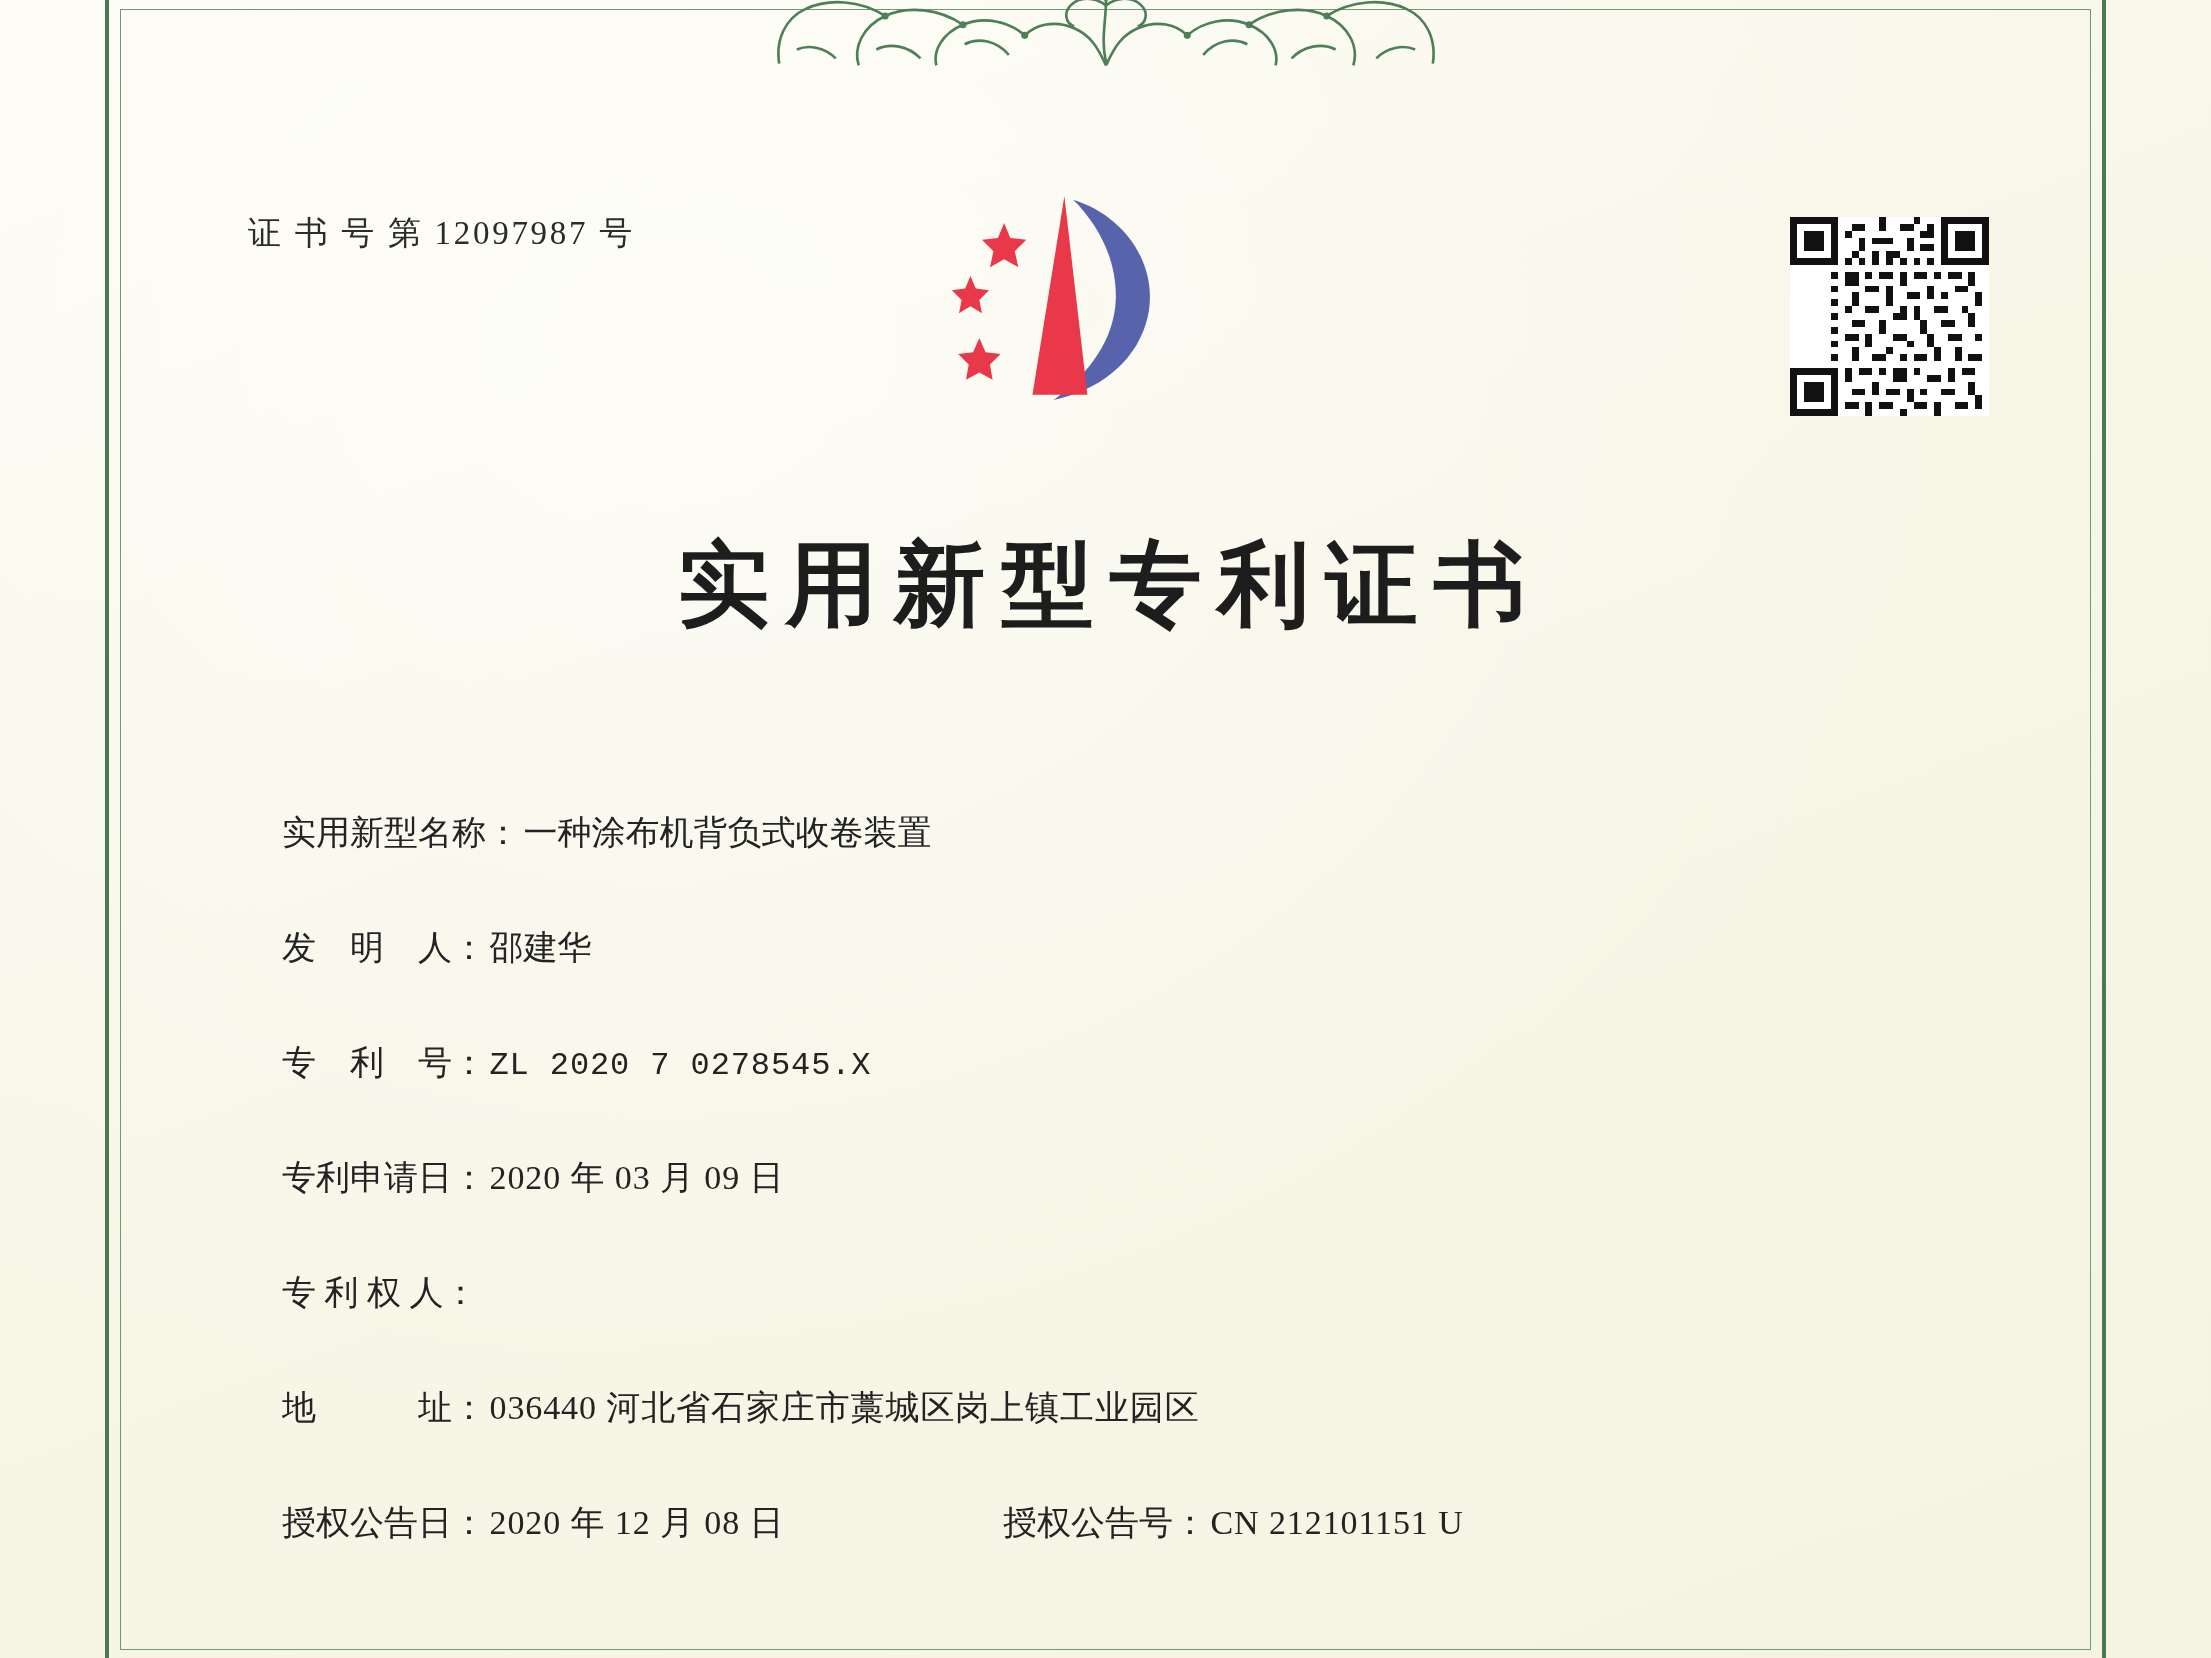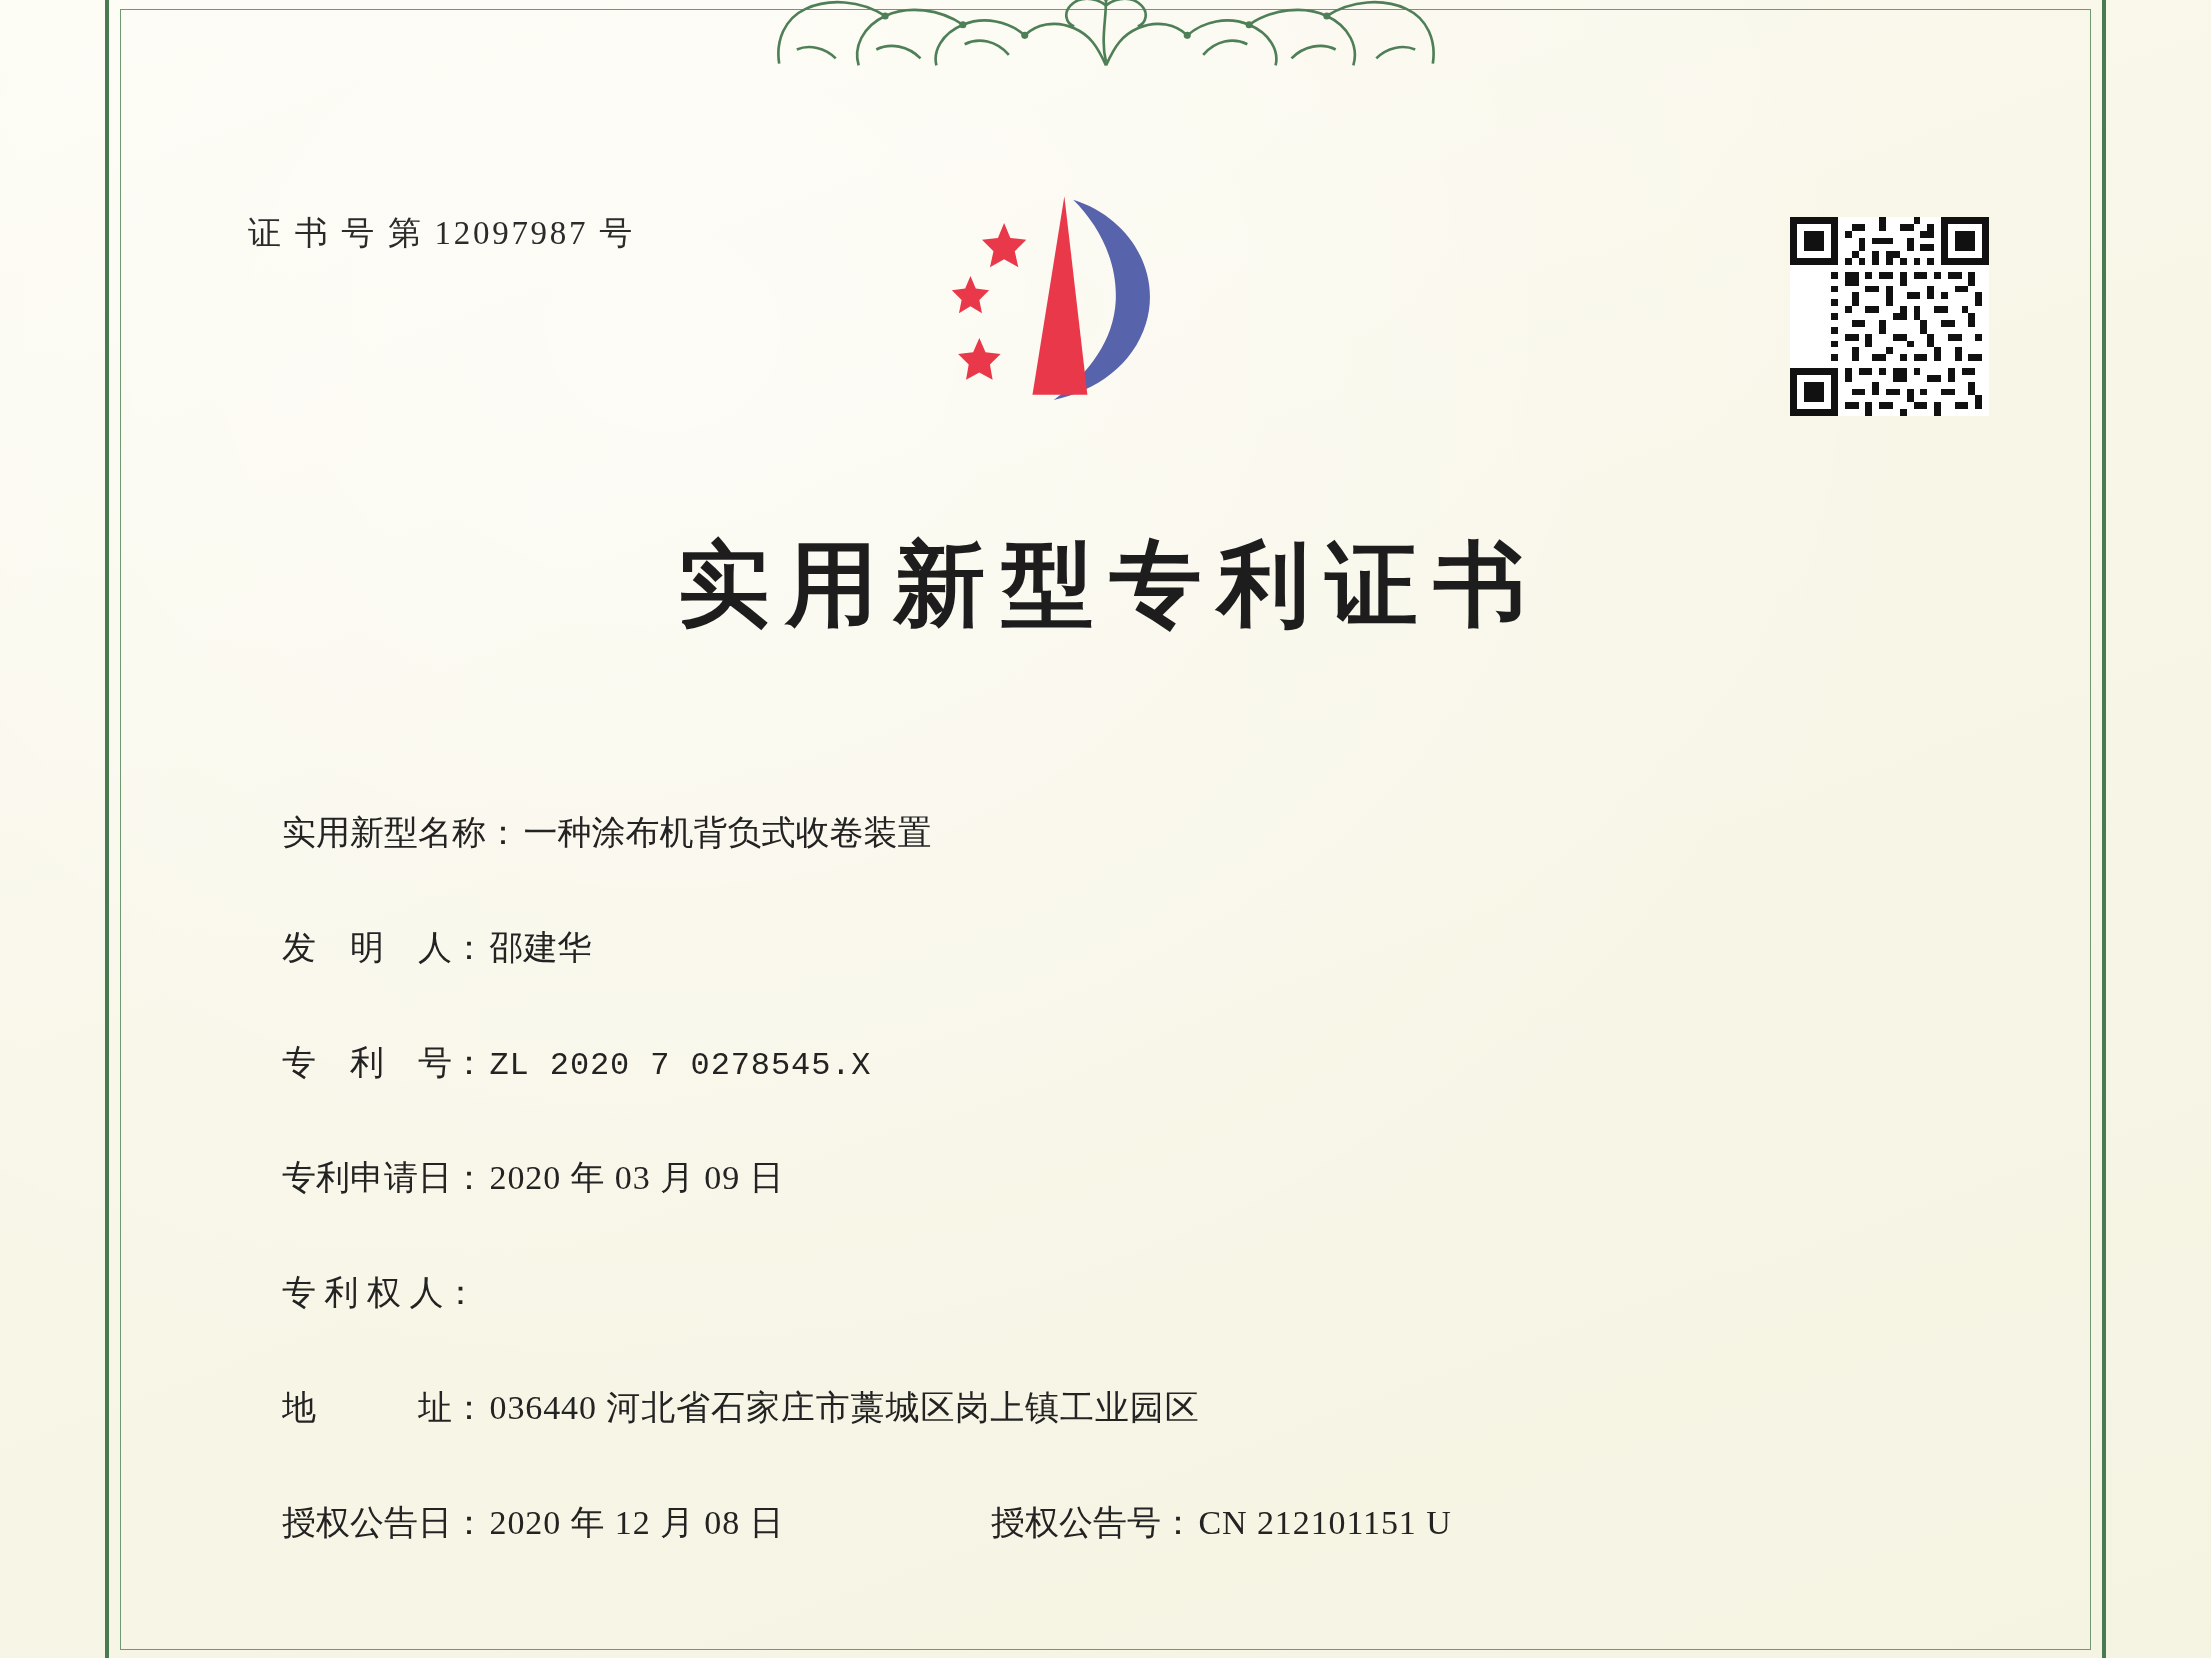--- a/index.html
+++ b/index.html
@@ -139,20 +139,21 @@
   }
   .value-mixed {
     letter-spacing: 0.9px;
   }
 
   
   .field-row.split {
     display: flex;
     align-items: baseline;
     margin-bottom: 0;
+    gap: 12px;
   }
   .split-left { width: 709px; display: flex; align-items: baseline; }
   .split-right { display: flex; align-items: baseline; text-align: center; }
 </style>
 </head>
 <body>
 
 <div class="page">
   <div class="paper-tone"></div>
 

